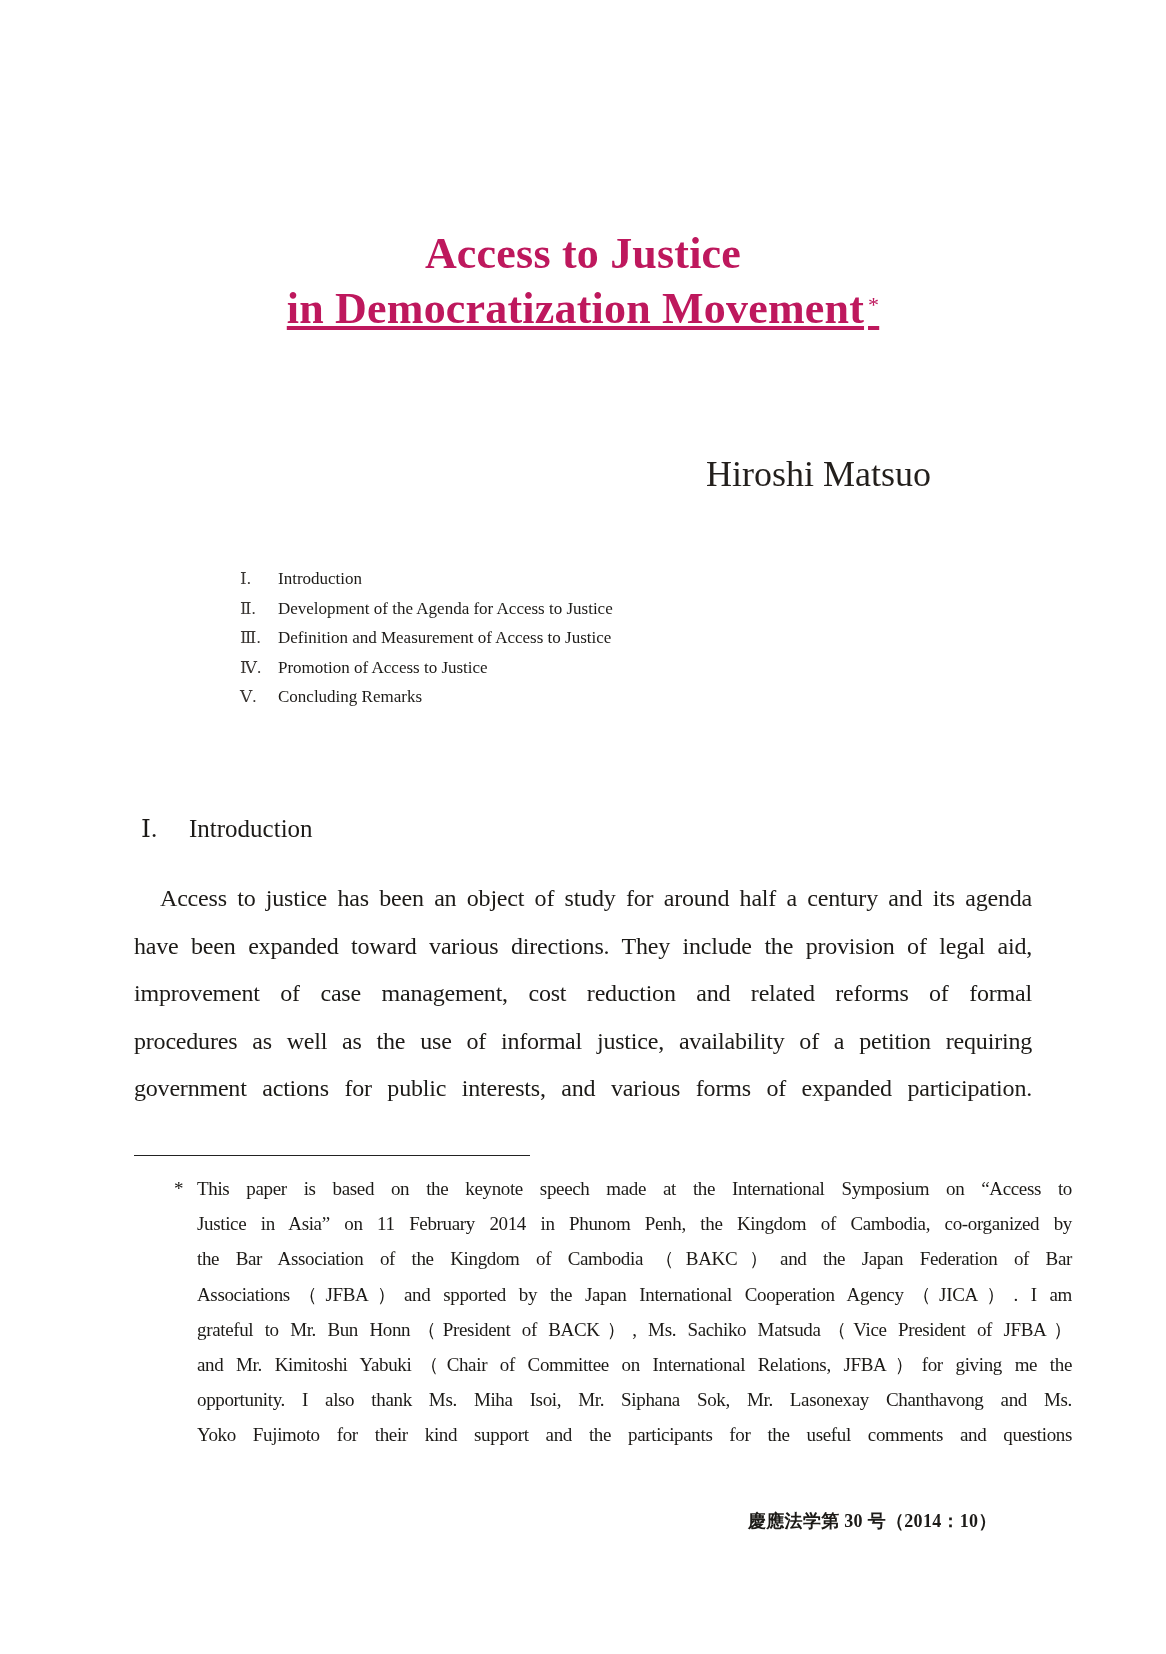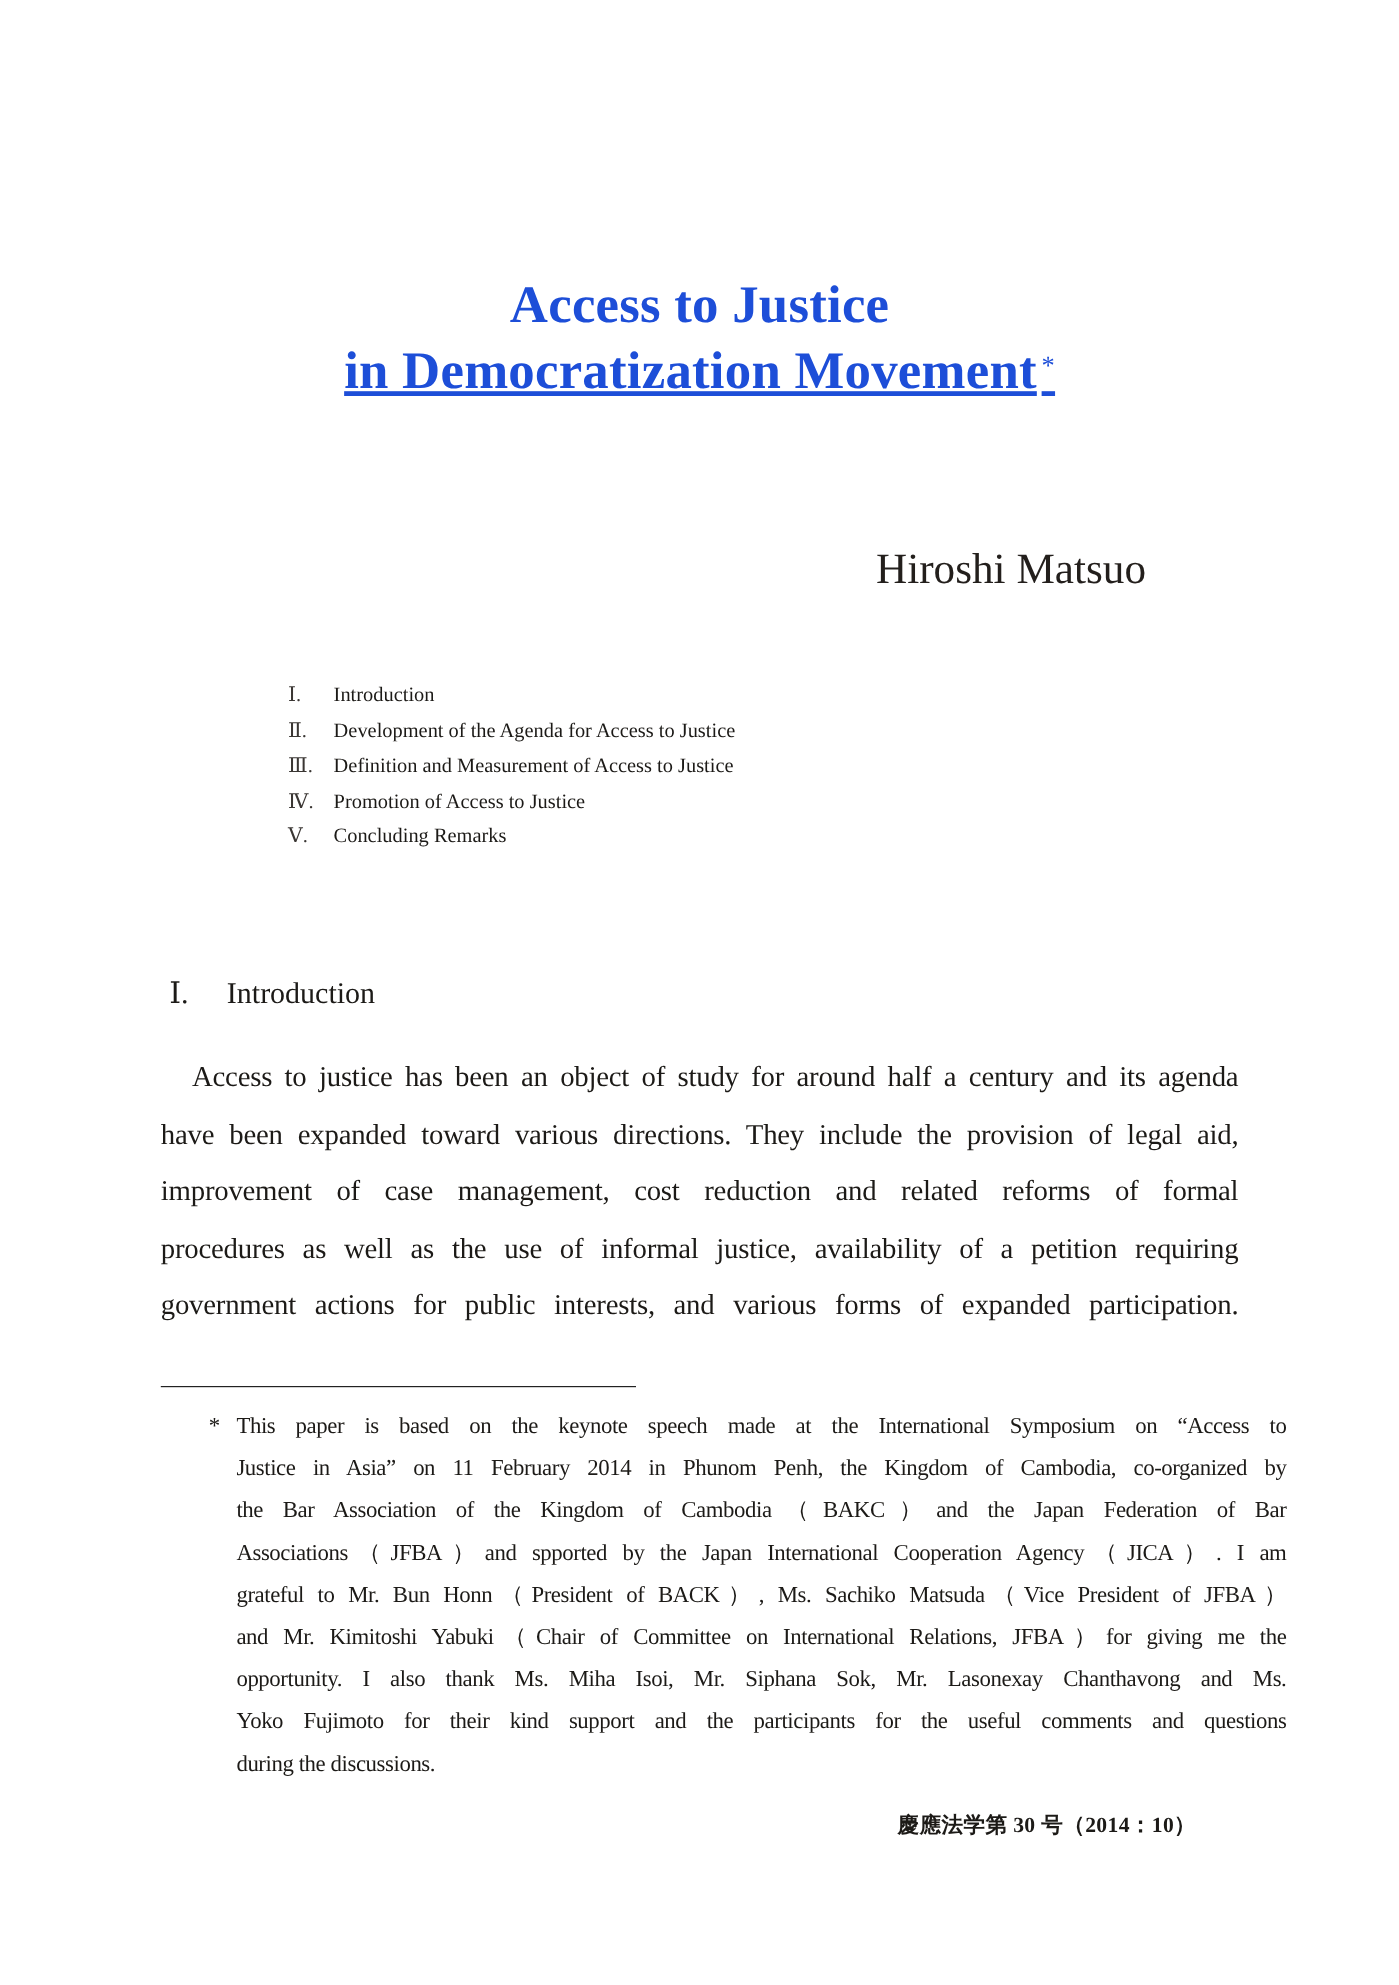--- a/index.html
+++ b/index.html
@@ -4,29 +4,29 @@
   <style>
     html, body { margin: 0; padding: 0; background: #ffffff; }
     body {
       width: 1166px; height: 1654px; position: relative; overflow: hidden;
       font-family: "Liberation Serif", "DejaVu Serif", serif; color: #1c1a17;
     }
     .abs { position: absolute; }
     .title {
       left: 0; width: 1166px; text-align: center;
       font-weight: bold; font-size: 44px; line-height: 64px; letter-spacing: 0.2px;
-      color: #1d4ed8;
+      color: #be185d;
     }
     .title1 { top: 222px; }
     .title2 { top: 277px; text-decoration: underline; }
     .title-star {
       font-size: 22px; font-weight: normal; vertical-align: top; position: relative; top: -4px; margin-left: 4px;
     }
     .author {
-      top: 450px; left: 706px; font-size: 36px; line-height: 48px; color: #231f1c; margin-left: 24px;
+      top: 450px; left: 706px; font-size: 36px; line-height: 48px; color: #231f1c;
     }
     .toc { top: 564px; left: 240px; font-size: 17px; line-height: 29.5px; }
     .toc-item { display: flex; white-space: nowrap; }
     .toc-num { width: 38px; display: inline-block; color: #3a3633; }
     .section-heading {
       top: 812px; left: 141px; font-size: 25px; line-height: 34px;
     }
     .section-heading .sec-num { display: inline-block; width: 48px; }
     .body-para {
       top: 875px; left: 134px; width: 898px;
@@ -100,16 +100,15 @@
 
 <div class="abs footnote">
   <span class="fn-line first"><span class="fn-mark">*</span><span>This paper is based on the keynote speech made at the International Symposium on “Access to</span></span>
   <span class="fn-line">Justice in Asia” on 11 February 2014 in Phunom Penh, the Kingdom of Cambodia, co-organized by</span>
   <span class="fn-line">the Bar Association of the Kingdom of Cambodia（BAKC）and the Japan Federation of Bar</span>
   <span class="fn-line">Associations（JFBA）and spported by the Japan International Cooperation Agency（JICA）. I am</span>
   <span class="fn-line">grateful to Mr. Bun Honn（President of BACK）, Ms. Sachiko Matsuda（Vice President of JFBA）</span>
   <span class="fn-line">and Mr. Kimitoshi Yabuki（Chair of Committee on International Relations, JFBA）for giving me the</span>
   <span class="fn-line">opportunity. I also thank Ms. Miha Isoi, Mr. Siphana Sok, Mr. Lasonexay Chanthavong and Ms.</span>
   <span class="fn-line">Yoko Fujimoto for their kind support and the participants for the useful comments and questions</span>
-  <span class="fn-line last">during the discussions.</span>
 </div>
 
 <div class="abs journal-footer">慶應法学第 30 号（2014：10）</div>
 
 </body></html>

